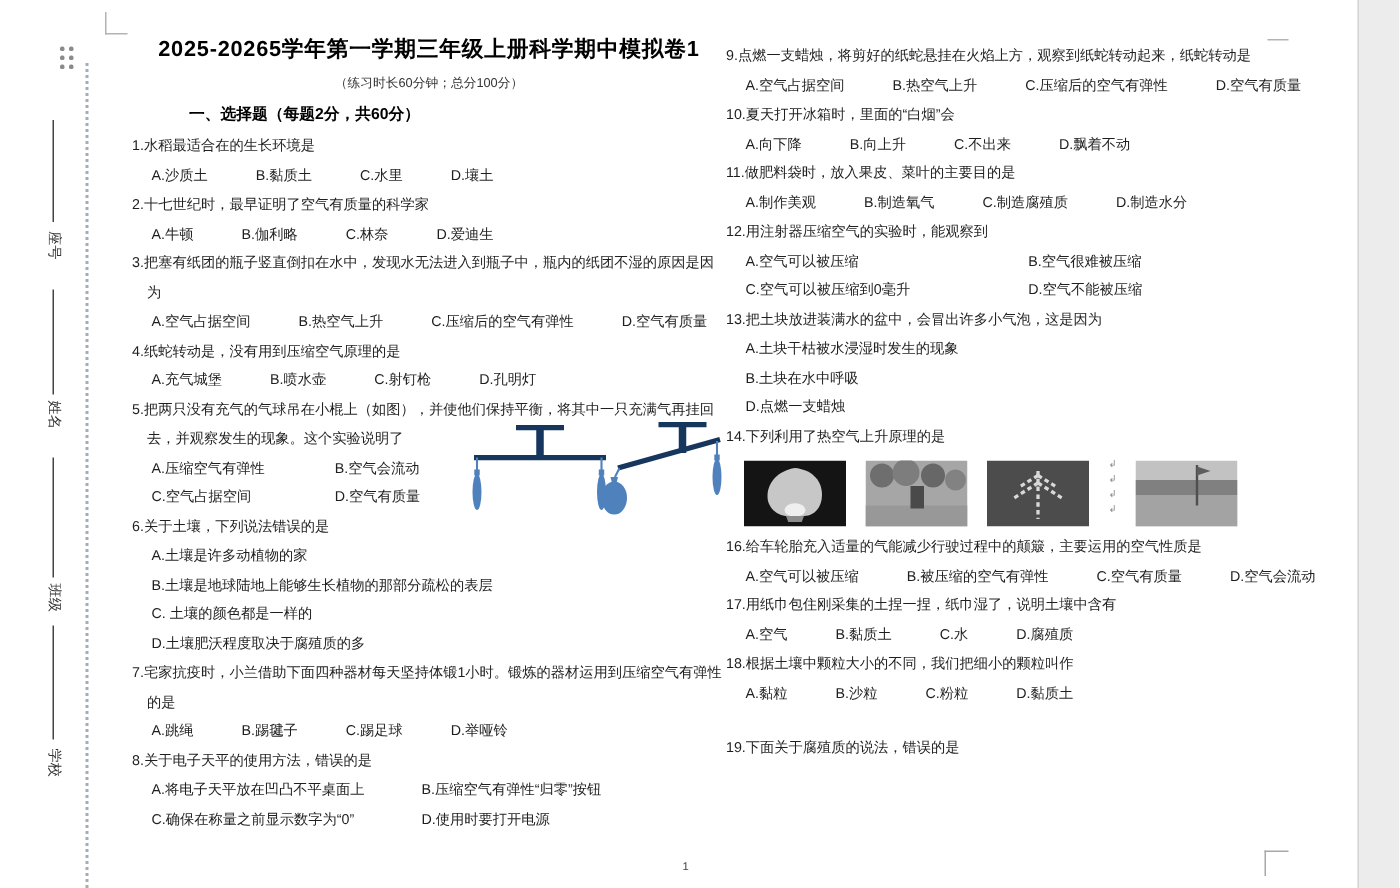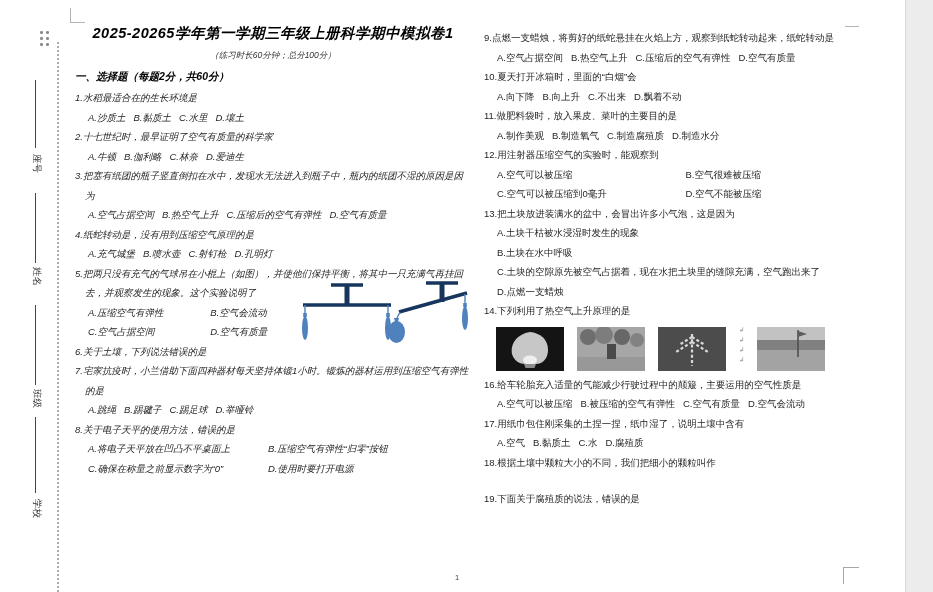--- a/index.html
+++ b/index.html
@@ -29,32 +29,32 @@
 
   
   .binding-line { position:absolute; left:57px; top:42px; height:550px;
     border-left:2px dotted #a3adb8; }
   .m-line { position:absolute; left:35px; border-left:1.5px solid #444; }
   .m-label { position:absolute; left:23px; width:26px; text-align:center;
     font-size:9.5px; color:#333; transform:rotate(90deg); white-space:nowrap; }
 
   
   .col { position:absolute; font-size:9.5px; line-height:19.5px; }
-  .col-left  { left:75px;  top:22px; width:396px;font-style:italic; }
+  .col-left  { left:88px;  top:22px; width:396px; }
   .col-right { left:484px; top:28px; width:414px; }
 
   .title    { text-align:center; font-size:14.5px; font-weight:bold; line-height:22px;
               letter-spacing:.5px; margin-bottom:4px; color:#000; }
   .subtitle { text-align:center; font-size:8.5px; line-height:14px; color:#333; margin-bottom:6px; }
-  .section  { font-size:10.5px; font-weight:bold; line-height:16px; margin-bottom:4px; color:#000; }
+  .section  { font-size:10.5px; font-weight:bold; line-height:16px; margin-bottom:4px; color:#000;margin-left:38px; }
 
   .q { position:relative; }
   .q-stem { padding-left:10px; text-indent:-10px; }
   .opts { padding-left:13px; }
-  .opts.row { display:flex; flex-wrap:wrap; column-gap:8px; }
+  .opts.row { display:flex; flex-wrap:wrap; column-gap:32px; }
   .opts.grid2 { display:grid; grid-template-columns:47% 53%; }
   .opts.list span { display:block; }
   .q.has-figure .opts { width:235px; grid-template-columns:52% 48%; }
 
   .figure-balance { position:absolute; right:0; top:14px; width:180px; height:72px; }
 
   .photo-row { display:flex; align-items:center; column-gap:13px; margin:4px 0 2px 12px; height:48px; }
   .photo { width:68px; height:44px; flex:0 0 auto; }
   .photo svg { display:block; width:68px; height:44px; }
   .pilcrows { font-size:6.5px; line-height:10px; color:#8a8a8a; align-self:flex-start; }
@@ -161,20 +161,26 @@
     <line x1="109" y1="34" x2="106" y2="40" stroke="#4f81bd" stroke-width="1.4"></line>
     <path d="M103 40 l5 0 l-1 4 l-3 0 Z" fill="#4f81bd"></path>
     <ellipse cx="105.5" cy="54" rx="8.5" ry="11" fill="#4f81bd"></ellipse>
     <line x1="174" y1="16" x2="174" y2="26" stroke="#4f81bd" stroke-width="1.4"></line>
     <rect x="172.2" y="25" width="3.6" height="4" fill="#4f81bd"></rect>
     <ellipse cx="174" cy="40" rx="3" ry="12" fill="#4f81bd"></ellipse>
   </svg>
 </div>
         <div class="q">
           <div class="q-stem"><span>6.</span><span>关于土壤，下列说法错误的是</span></div>
+          <div class="opts list">
+            <span>A.土壤是许多动植物的家</span>
+            <span>B.土壤是地球陆地上能够生长植物的那部分疏松的表层</span>
+            <span>C. 土壤的颜色都是一样的</span>
+            <span>D.土壤肥沃程度取决于腐殖质的多</span>
+          </div>
         </div>
         <div class="q">
           <div class="q-stem"><span>7.</span><span>宅家抗疫时，小兰借助下面四种器材每天坚持体锻1小时。锻炼的器材运用到压缩空气有弹性的是</span></div>
           <div class="opts row">
             <span>A.跳绳</span>
             <span>B.踢毽子</span>
             <span>C.踢足球</span>
             <span>D.举哑铃</span>
           </div>
         </div>
@@ -226,21 +232,20 @@
             <span>B.空气很难被压缩</span>
             <span>C.空气可以被压缩到0毫升</span>
             <span>D.空气不能被压缩</span>
           </div>
         </div>
         <div class="q">
           <div class="q-stem"><span>13.</span><span>把土块放进装满水的盆中，会冒出许多小气泡，这是因为</span></div>
           <div class="opts list">
             <span>A.土块干枯被水浸湿时发生的现象</span>
             <span>B.土块在水中呼吸</span>
-            <span>C.土块的空隙原先被空气占据着，现在水把土块里的缝隙充满，空气跑出来了</span>
             <span>D.点燃一支蜡烛</span>
           </div>
         </div>
         <div class="q">
           <div class="q-stem"><span>14.</span><span>下列利用了热空气上升原理的是</span></div>
   <div class="photo-row">
     <div class="photo">
       <svg viewBox="0 0 68 44" xmlns="http://www.w3.org/2000/svg">
         <rect width="68" height="44" fill="#141414"></rect>
         <path d="M34 5 C21 7 14 17 16 27 C18 34 24 37 29 37 L40 37 C47 37 52 31 52 23 C52 12 44 6 34 5 Z" fill="#c7c7c7"></path>
@@ -298,20 +303,26 @@
           <div class="q-stem"><span>17.</span><span>用纸巾包住刚采集的土捏一捏，纸巾湿了，说明土壤中含有</span></div>
           <div class="opts row">
             <span>A.空气</span>
             <span>B.黏质土</span>
             <span>C.水</span>
             <span>D.腐殖质</span>
           </div>
         </div>
         <div class="q">
           <div class="q-stem"><span>18.</span><span>根据土壤中颗粒大小的不同，我们把细小的颗粒叫作</span></div>
+          <div class="opts row">
+            <span>A.黏粒</span>
+            <span>B.沙粒</span>
+            <span>C.粉粒</span>
+            <span>D.黏质土</span>
+          </div>
         </div>
         <div class="q q-gap">
           <div class="q-stem"><span>19.</span><span>下面关于腐殖质的说法，错误的是</span></div>
         </div>
       </div>
   </div>
 
   <div class="page-number">1</div>
 </div>
 

